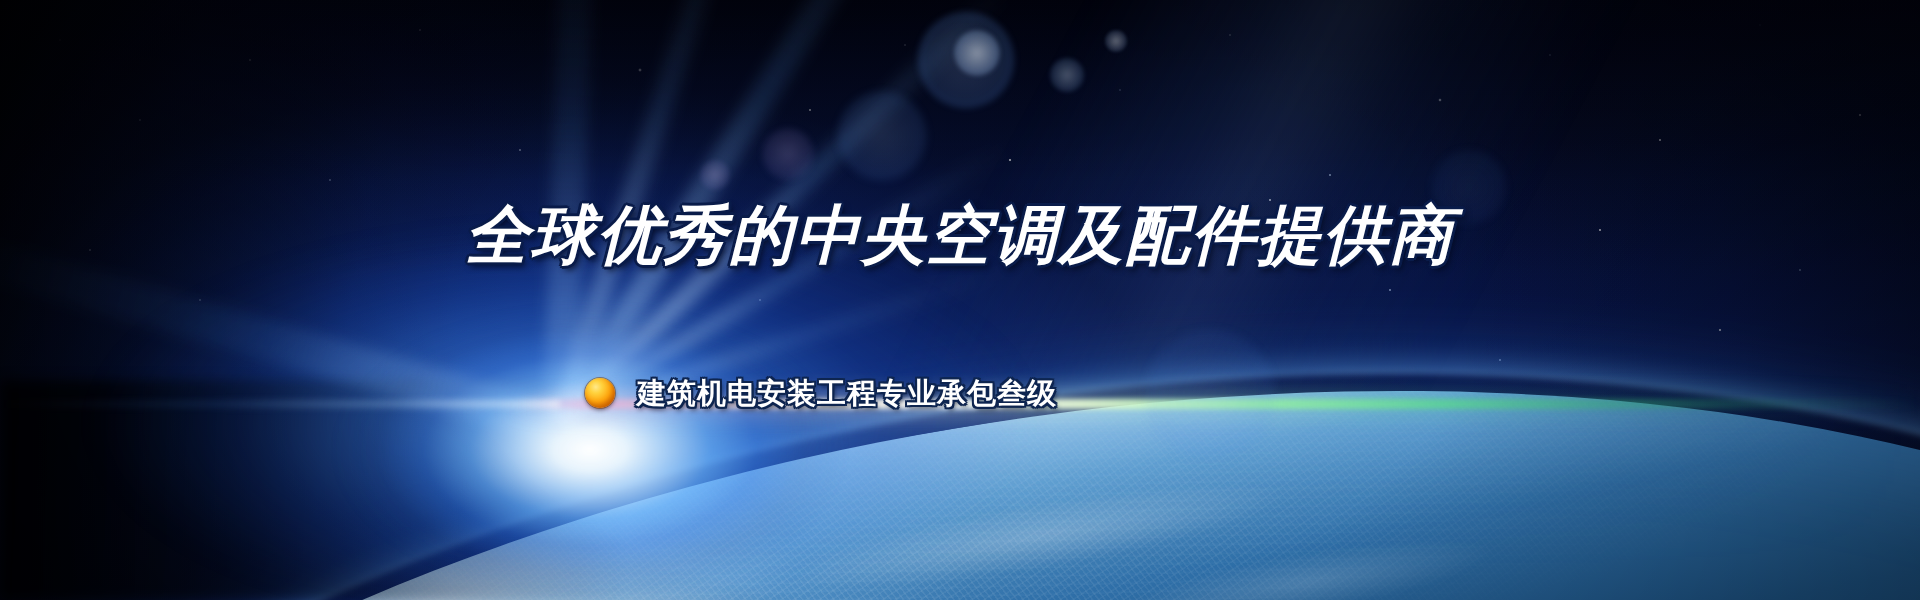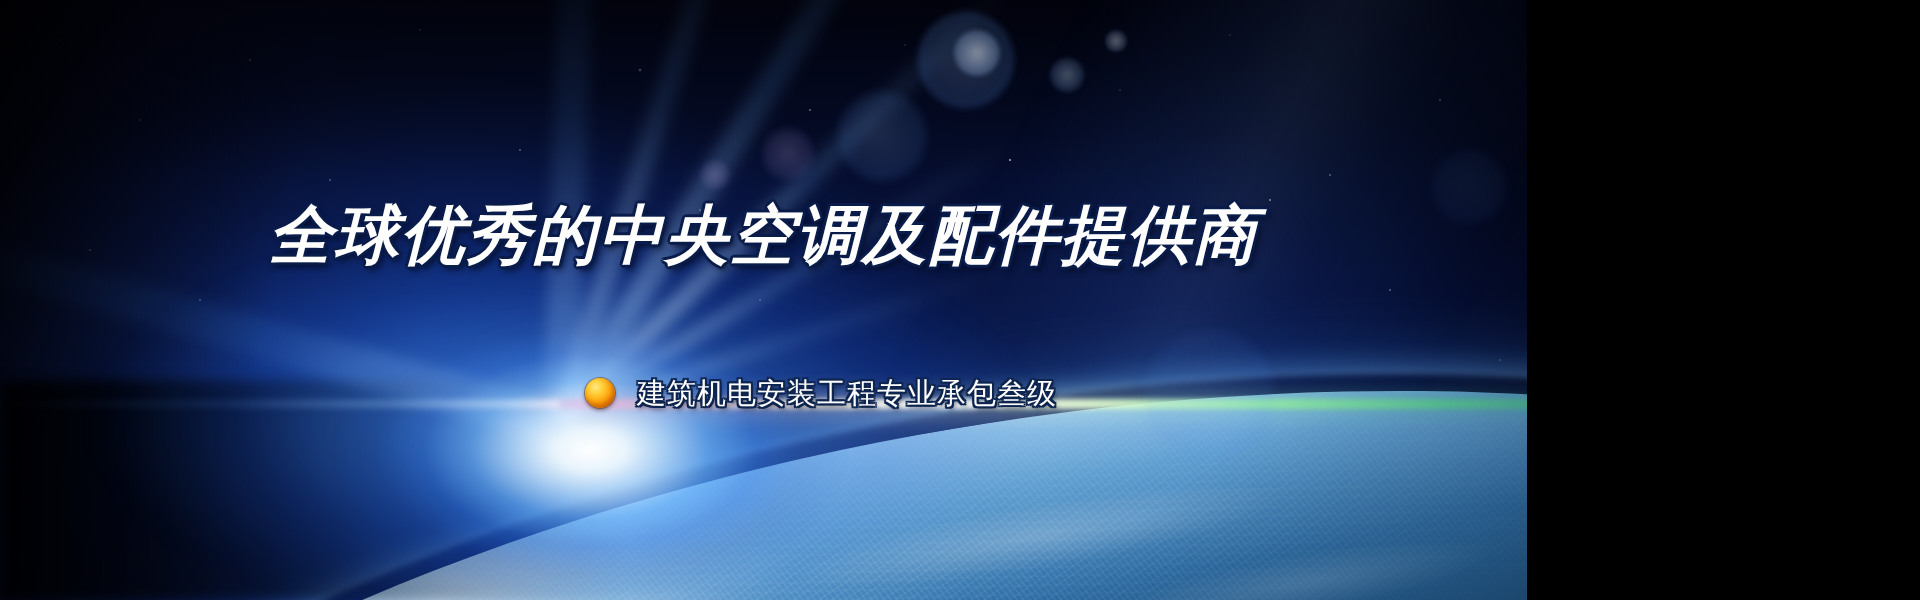--- a/index.html
+++ b/index.html
@@ -1,20 +1,20 @@
 <!DOCTYPE html>
 <html><head>
 <meta charset="utf-8">
 <style>
   html,body{margin:0;padding:0;background:#000;}
   body{font-family:"Liberation Sans","DejaVu Sans",sans-serif;}
 
   #banner{
     position:relative;
-    width:1527px;height:600px;
+    width:1920px;height:600px;
     overflow:hidden;
     background:#050a1e;
   }
 
   
   .layer{position:absolute;inset:0;pointer-events:none;}
 
   .space-base{
     background:
       radial-gradient(ellipse 900px 520px at 28% 72%, rgba(26,72,170,0.95) 0%, rgba(14,38,110,0.75) 38%, rgba(6,14,48,0.2) 68%, rgba(2,5,22,0) 100%),
@@ -337,21 +337,21 @@
     border-radius:50%;
     flex:0 0 auto;
     background:radial-gradient(circle at 36% 30%,
       #ffe98a 0%, #ffd23e 22%, #ffa50d 52%, #f07d00 76%, #c45c00 100%);
     box-shadow:0 0 0 1px rgba(120,58,0,.5), 0 2px 4px rgba(0,0,0,.5), inset -2px -3px 5px rgba(160,70,0,.5);
   }
   .bullet-text{
     margin-left:22px;
     font-size:29px;
     line-height:1;
-    font-weight:normal;
+    font-weight:bold;
     color:#ffffff;
     font-family:"DejaVu Sans","Liberation Sans",sans-serif;
     letter-spacing:1px;
     white-space:nowrap;
     text-shadow:
       -2px 0 0 #0e2550, 2px 0 0 #0e2550, 0 -2px 0 #0e2550, 0 2px 0 #0e2550,
       -2px -2px 0 #0e2550, 2px -2px 0 #0e2550, -2px 2px 0 #0e2550, 2px 2px 0 #0e2550,
       2px 3px 5px rgba(3,12,35,.8);
     user-select:none;
   }

